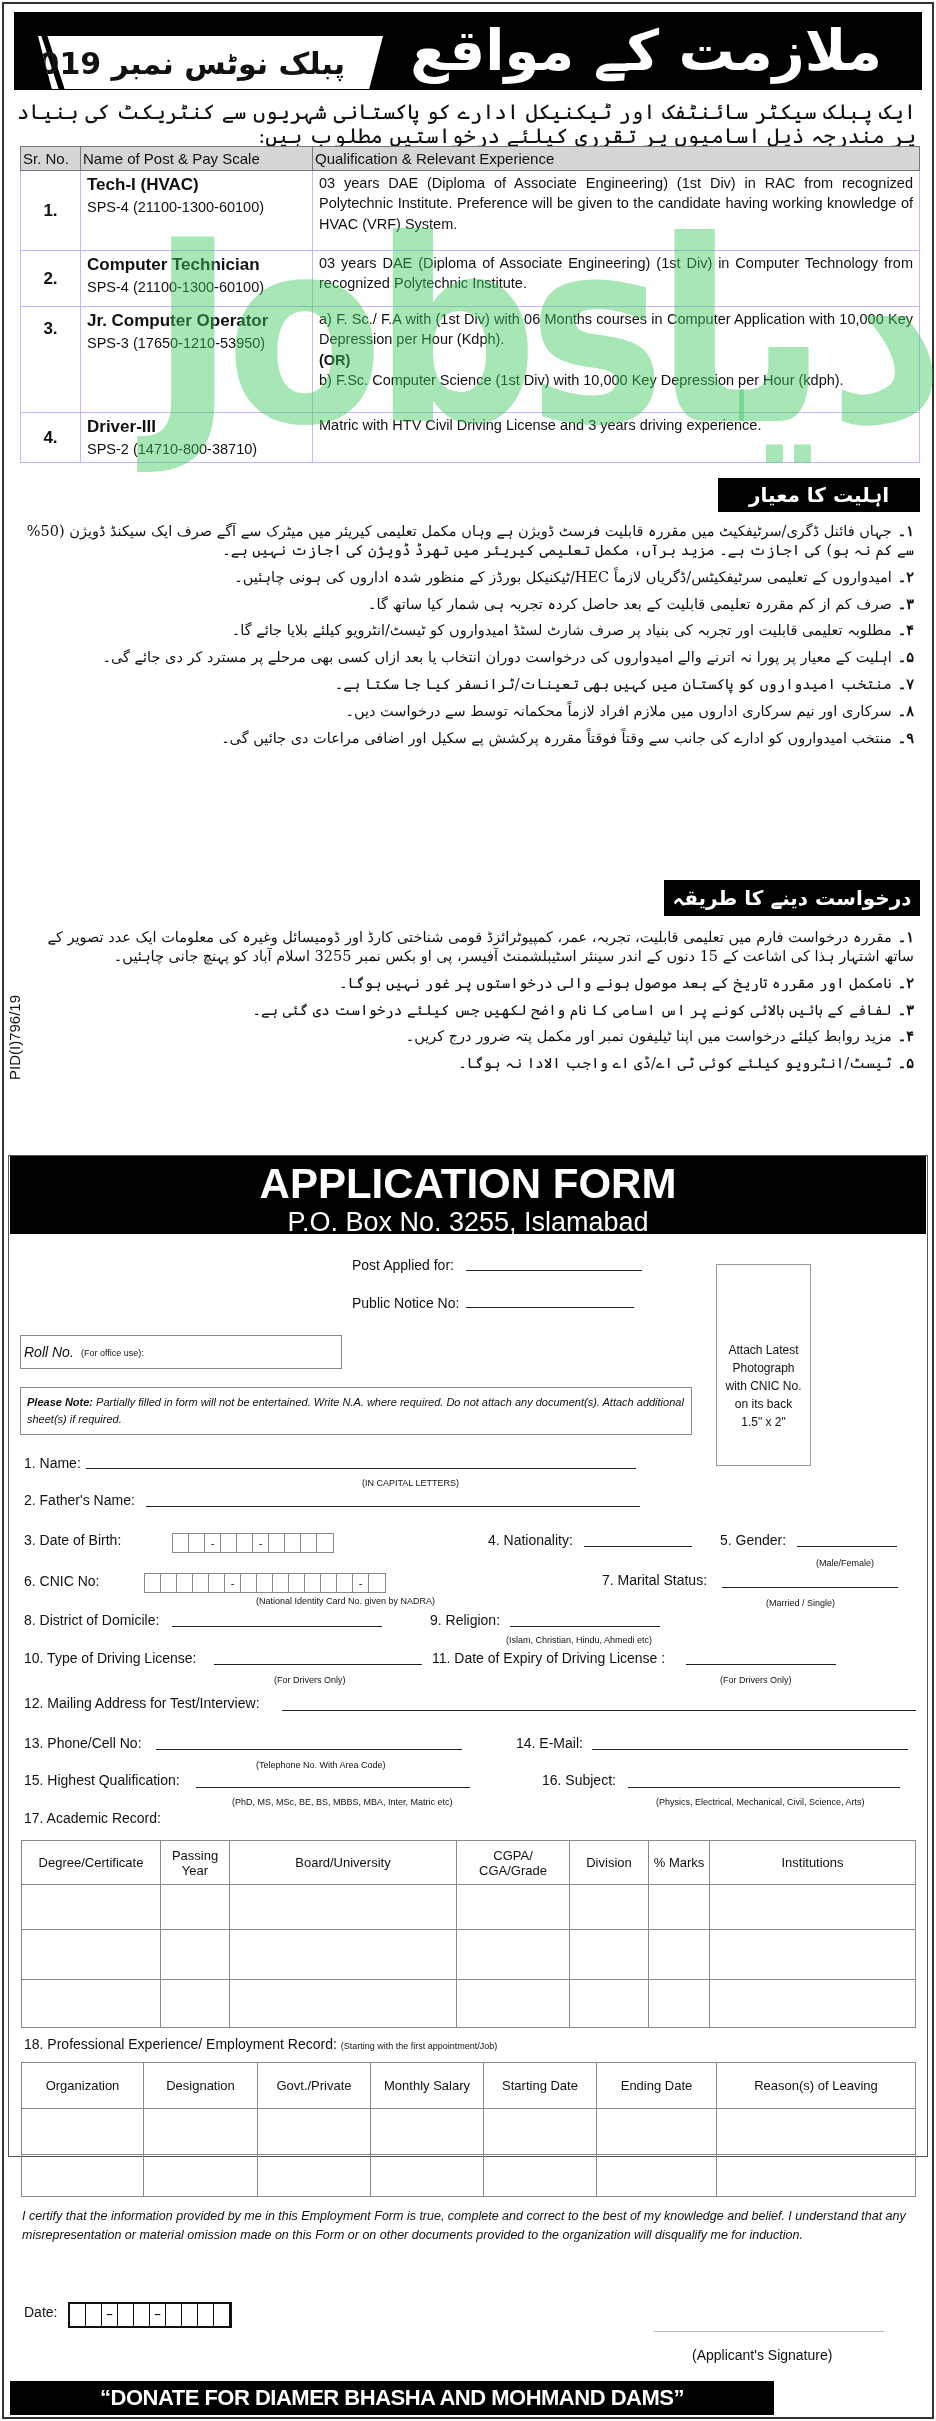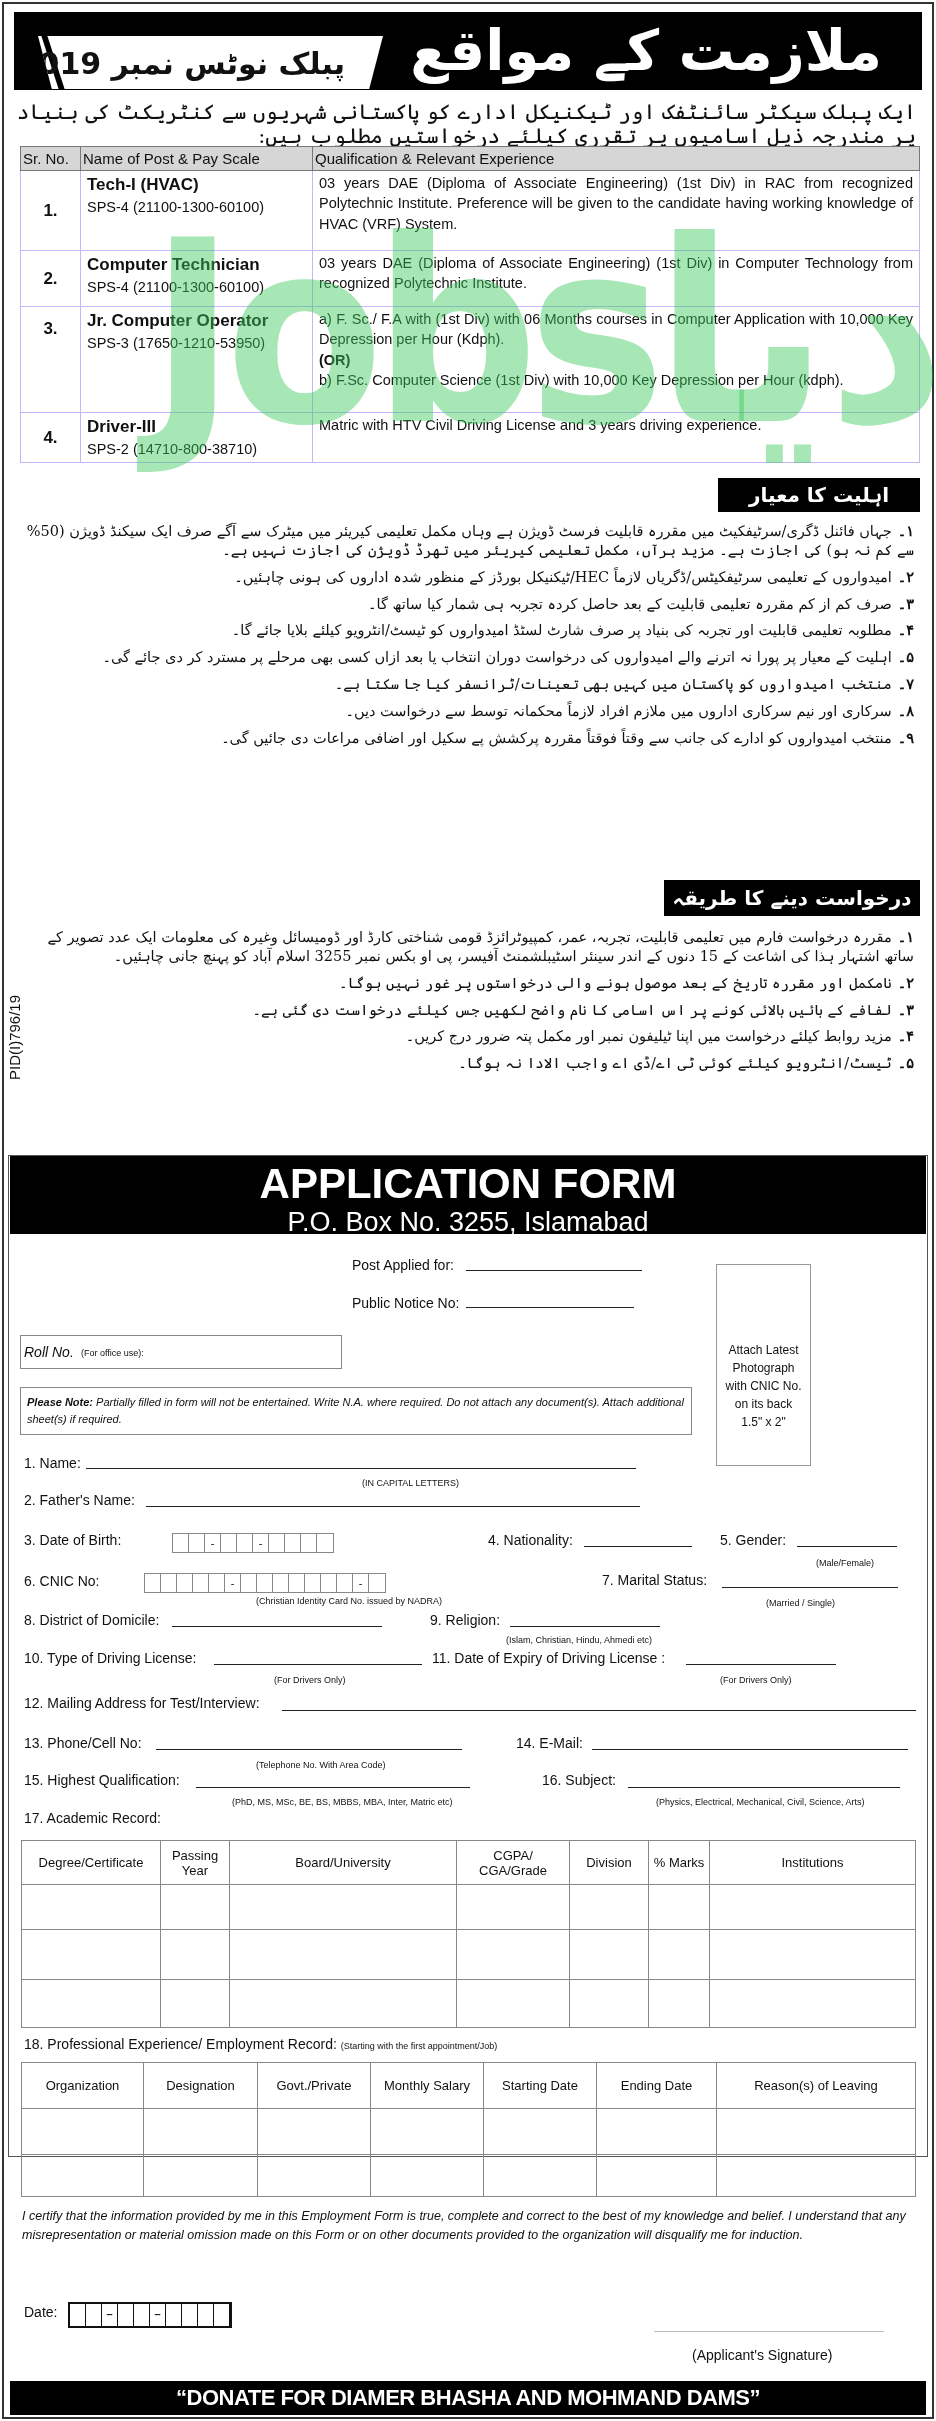--- a/index.html
+++ b/index.html
@@ -55,21 +55,21 @@
   .cells span:last-child { border-right: none; }
   .cells.date span { width: 16px; height: 22px; border-right: 1.5px solid #111; font-weight:bold; line-height: 20px; }
   .cells.date { border: 2px solid #111; }
 
   .grid { position: absolute; border-collapse: collapse; font-size: 13px; }
   .grid th { border: 1px solid #888; font-weight: normal; text-align: center; padding: 2px; }
   .grid td { border: 1px solid #888; }
   .note { position: absolute; left: 20px; top: 1387px; width: 672px; height: 48px; border: 1px solid #888; font-size: 11px; font-style: italic; padding: 6px 6px; line-height: 17px; }
   .note b { font-style: italic; }
   .certify { position: absolute; left: 22px; top: 2207px; width: 900px; font-size: 12.5px; font-style: italic; line-height: 19px; }
-  .footer-bar { position: absolute; left: 10px; top: 2381px; width: 916px; height: 34px; background: #000; color: #fff; text-align: center; font-size: 22px; font-weight: bold; line-height: 34px; letter-spacing: -0.5px; }
+  .footer-bar { position: absolute; left: 10px; top: 2381px; width: 764px; height: 34px; background: #000; color: #fff; text-align: center; font-size: 22px; font-weight: bold; line-height: 34px; letter-spacing: -0.5px; }
 </style>
 </head>
 <body>
 
 <div class="page-border"></div>
 
 <div class="banner">
   <div class="notice-tag">
     <div class="slash"></div>
     <div class="txt"><span>پبلک نوٹس نمبر</span> <span style="direction:ltr;unicode-bidi:embed;">04/2019</span></div>
@@ -213,21 +213,21 @@
     <span></span>
     <span></span>
     <span></span>
     <span></span>
     <span></span>
     <span></span>
     <span></span>
     <span>-</span>
     <span></span>
 </div>
-<div class="hint" style="left:256px; top:1596px;">(Christian Identity Card No. issued by NADRA)</div>
+<div class="hint" style="left:256px; top:1596px;">(National Identity Card No. given by NADRA)</div>
 <div class="f" style="left:602px; top:1572px;">7.  Marital Status:</div>
 <div class="line" style="left:722px; top:1587px; width:176px;"></div>
 <div class="hint" style="left:766px; top:1598px;">(Married / Single)</div>
 
 <div class="f" style="left:24px; top:1612px;">8. District of Domicile:</div>
 <div class="line" style="left:172px; top:1626px; width:210px;"></div>
 <div class="f" style="left:430px; top:1612px;">9. Religion:</div>
 <div class="line" style="left:510px; top:1626px; width:150px;"></div>
 <div class="hint" style="left:506px; top:1635px;">(Islam, Christian, Hindu, Ahmedi etc)</div>
 

